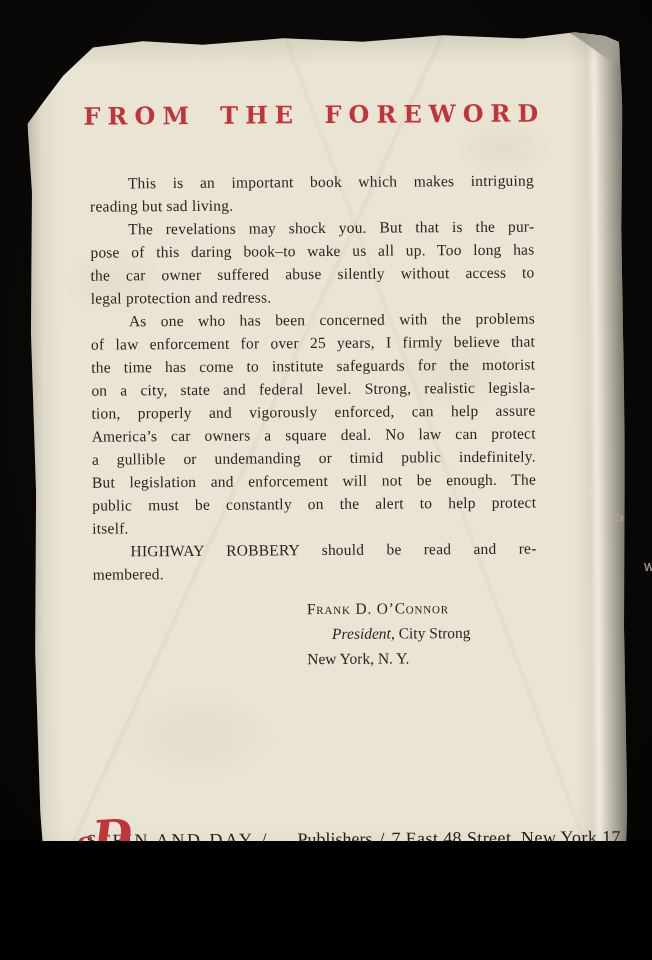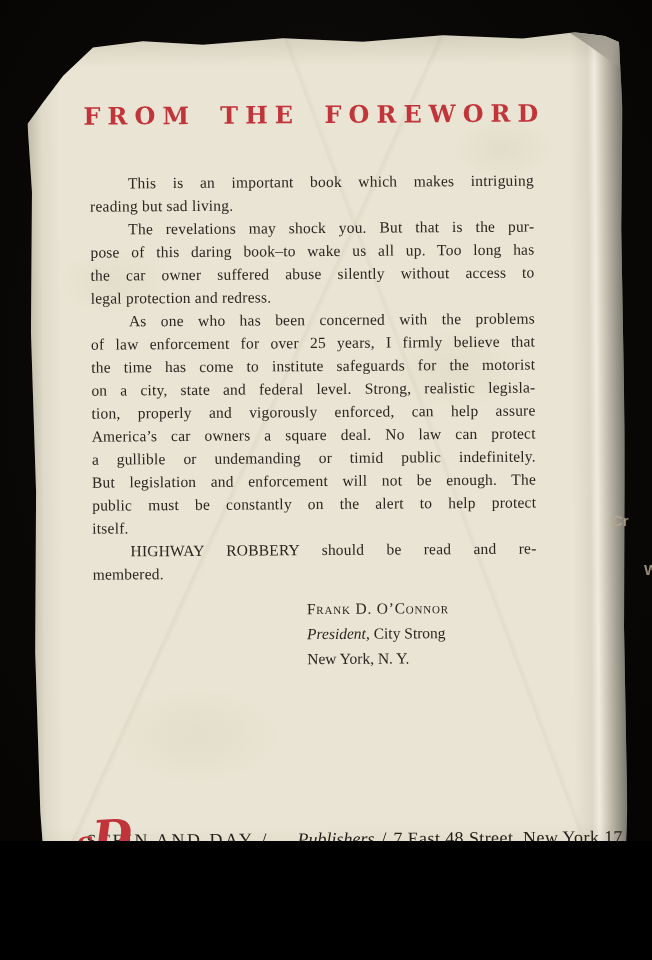--- a/index.html
+++ b/index.html
@@ -39,32 +39,32 @@
     font-family:"DejaVu Serif", serif;font-weight:bold;font-size:24px;
     letter-spacing:7px;word-spacing:9px;color:var(--accent,#c0343a);
     white-space:nowrap;
   }
   .foreword{position:absolute;left:66px;top:140px;width:444px;font-size:15.5px;}
   .foreword .line{height:23px;line-height:23px;text-align:justify;text-align-last:justify;letter-spacing:.2px;}
   .foreword .line.first{text-indent:38px;}
   .foreword .line.last{text-align-last:left;}
   .signature{position:absolute;left:280px;top:566px;font-size:15.5px;line-height:25px;white-space:nowrap;}
   .signature .name{font-variant:small-caps;letter-spacing:.8px;}
-  .signature .ital{font-style:italic;}
+  .signature .ital{font-style:italic;margin-left:25px;}
   .publisher{position:absolute;left:48px;top:782px;width:540px;display:flex;align-items:flex-end;white-space:nowrap;}
   .logo{position:relative;width:58px;height:46px;margin-right:10px;color:var(--accent,#c0343a);}
   .logo .ls{position:absolute;left:0;bottom:2px;font-family:"DejaVu Serif",serif;font-style:italic;font-weight:bold;font-size:30px;line-height:1;transform:rotate(-8deg);}
   .logo .ld{position:absolute;left:16px;bottom:0;font-family:"DejaVu Serif",serif;font-style:italic;font-weight:bold;font-size:46px;line-height:1;transform:rotate(-3deg);}
   .pubtext{font-size:18px;padding-bottom:8px;color:#242019;}
   .pubtext .pname{letter-spacing:2.5px;}
   .pubtext .sep{margin:0 7px;}
-  .pubtext .pdesc{font-style:italic;margin-left:24px;}
+  .pubtext .pdesc{margin-left:24px;}
   .pubtext .paddr{letter-spacing:.4px;}
   .spine-frags{position:absolute;right:0;top:0;width:44px;height:100%;}
-  .spine-frags .frag{position:absolute;font-family:"Liberation Sans",sans-serif;font-weight:bold;font-size:15px;color:#b2a68c;opacity:.85;}
+  .spine-frags .frag{position:absolute;font-family:"Liberation Sans",sans-serif;font-weight:bold;font-size:11px;color:#b2a68c;opacity:.85;}
   .spine-frags .frag:nth-child(1){left:4px;top:512px;}
   .spine-frags .frag:nth-child(2){left:0px;top:561px;margin-left:36px;}
 </style>
 </head>
 <body>
 
 <div class="photo">
 
   <div class="jacket">
     <div class="corner-wear"></div>

